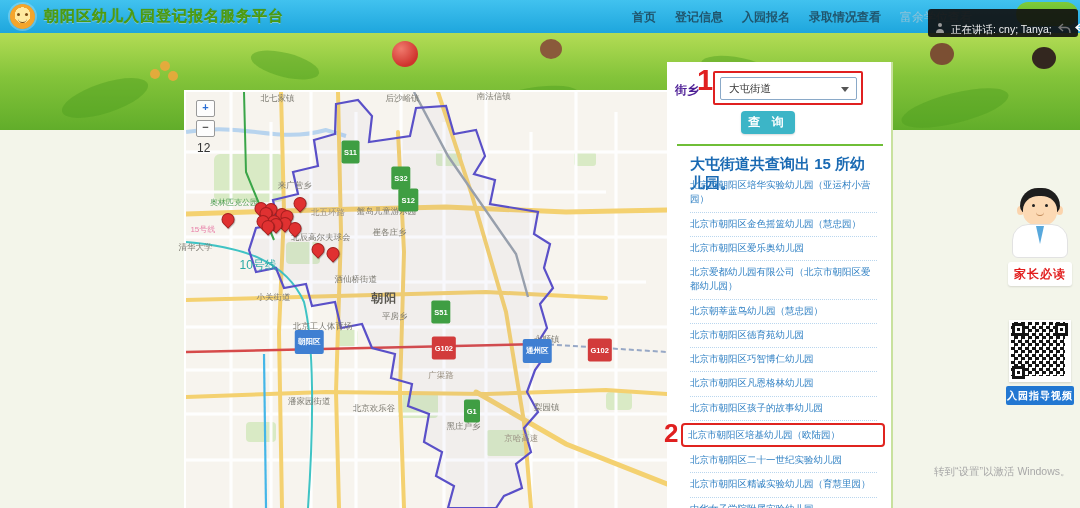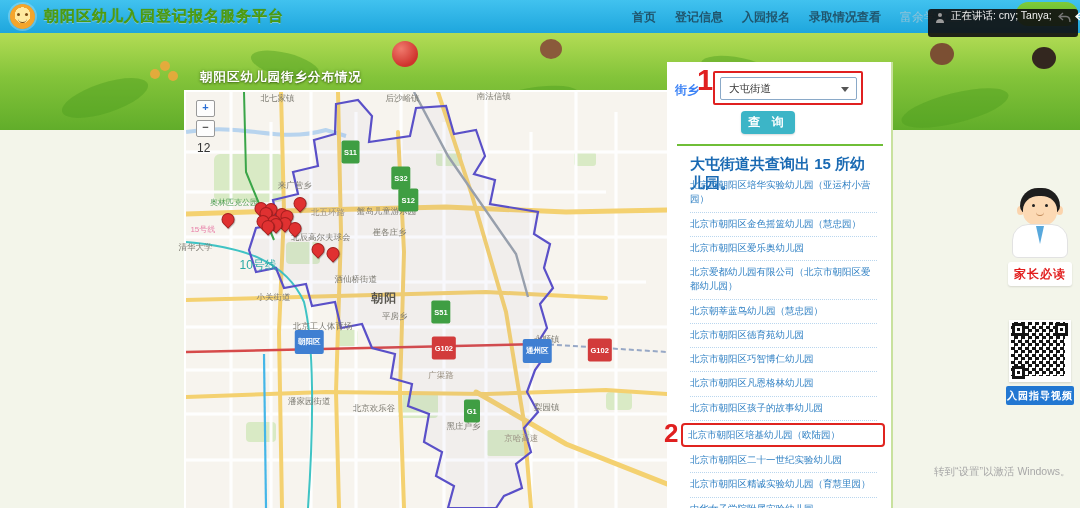--- a/index.html
+++ b/index.html
@@ -21,21 +21,21 @@
   .nav{position:absolute;left:632px;top:9px;display:flex;gap:19px;font-size:12px;font-weight:bold;color:#20566e;}
   .nav .nav-item{cursor:pointer;white-space:nowrap;}
   .nav .muted{color:#8fc3d8;font-weight:normal;}
 
   
   .reg-pill{position:absolute;left:1016px;top:2px;width:62px;height:24px;border-radius:13px;
     background:linear-gradient(180deg,#7ecb3b,#5cb024);z-index:45;}
 
   
   .speech{position:absolute;left:928px;top:9px;width:150px;height:25px;z-index:50;
-    background:rgba(17,17,17,.92);border-radius:3px;display:flex;align-items:flex-end;
+    background:rgba(17,17,17,.92);border-radius:3px;display:flex;align-items:flex-start;
     padding:14px 7px;box-sizing:border-box;gap:6px;}
   .p-ico{width:10px;height:10px;position:relative;flex:none;}
   .p-ico::before{content:"";position:absolute;left:3px;top:0;width:4px;height:4px;border-radius:50%;background:#9a9a9a;}
   .p-ico::after{content:"";position:absolute;left:1px;bottom:0;width:8px;height:4px;border-radius:4px 4px 0 0;background:#9a9a9a;}
   .speech-text{color:#f0f0f0;font-size:10.5px;white-space:nowrap;}
   .speech-actions{margin-left:auto;display:flex;gap:4px;align-items:center;}
 
   
   .banner{position:absolute;left:0;top:33px;width:1080px;height:97px;z-index:1;overflow:hidden;
     background:linear-gradient(180deg,#b3dc55 0%,#84c43a 45%,#61ad2a 100%);}
@@ -71,21 +71,21 @@
     border-radius:50% 50% 50% 0;transform:rotate(-45deg);box-shadow:0 1px 1px rgba(0,0,0,.3);}
   .zoom-ctl{position:absolute;left:10px;top:8px;z-index:5;}
   .zbtn{width:17px;height:15px;background:#fdfdfd;border:1px solid #999;border-radius:2px;
     font-size:11px;font-weight:bold;text-align:center;line-height:13px;color:#2b6fd4;cursor:pointer;margin-bottom:3px;}
   .zbtn.minus{color:#555;}
   .zlevel{font-size:12px;color:#333;margin-top:4px;margin-left:1px;}
 
   
   .panel{position:absolute;left:667px;top:62px;width:226px;height:446px;z-index:2;background:#ffffff;
     border-right:2px solid #c8e19e;box-sizing:border-box;}
-  .region-label{position:absolute;left:8px;top:20px;font-size:12px;font-weight:bold;color:#3b82f6;}
+  .region-label{position:absolute;left:8px;top:20px;font-size:12px;font-weight:bold;color:#4c1d95;}
   .ann1{position:absolute;left:30px;top:4px;font-size:29px;font-weight:bold;color:#e02020;line-height:1;}
   .sel-annbox{position:absolute;left:46px;top:9px;width:150px;height:34px;border:2.5px solid #e02020;
     border-radius:2px;box-sizing:border-box;}
   .sel{position:absolute;left:53px;top:15px;width:137px;height:23px;background:#fff;
     border:1px solid #8aa9c8;border-radius:2px;box-sizing:border-box;cursor:pointer;}
   .sel .sel-val{position:absolute;left:8px;top:4px;font-size:10.5px;color:#333;}
   .sel .chev{position:absolute;right:7px;top:9px;width:0;height:0;
     border-left:4px solid transparent;border-right:4px solid transparent;border-top:5px solid #555;}
   .query-btn{position:absolute;left:74px;top:49px;width:54px;height:23px;background:#3cb5c7;
     border-radius:4px;color:#fff;font-size:12px;font-weight:bold;text-align:center;line-height:23px;
@@ -140,21 +140,20 @@
     <div class="leaf" style="left:900px;top:60px;width:110px;height:30px;transform:rotate(-14deg);"></div>
     <div class="ball"></div>
     <div class="head" style="left:540px;top:6px;width:22px;height:20px;background:#8a5a3b;"></div>
     <div class="head" style="left:930px;top:10px;width:24px;height:22px;background:#7b4f33;"></div>
     <div class="head" style="left:1032px;top:14px;width:24px;height:22px;background:#33271f;"></div>
     <div class="petal" style="left:150px;top:36px;width:10px;height:10px;"></div>
     <div class="petal" style="left:160px;top:28px;width:10px;height:10px;"></div>
     <div class="petal" style="left:168px;top:38px;width:10px;height:10px;"></div>
   </div>
 
-  <div class="sec-title">朝阳区幼儿园街乡分布情况</div>
 
   <div class="map-wrap">
     <svg class="map-svg" width="481" height="416" viewBox="0 0 481 416">
       <rect x="0" y="0" width="481" height="416" fill="#f7f4ee"></rect>
       <g fill="#d9eac5">
         <rect x="28" y="62" width="70" height="48" rx="6"></rect>
         <rect x="100" y="150" width="34" height="22" rx="4"></rect>
         <rect x="250" y="58" width="26" height="16" rx="3"></rect>
         <rect x="212" y="300" width="40" height="26" rx="4"></rect>
         <rect x="300" y="338" width="44" height="26" rx="4"></rect>

